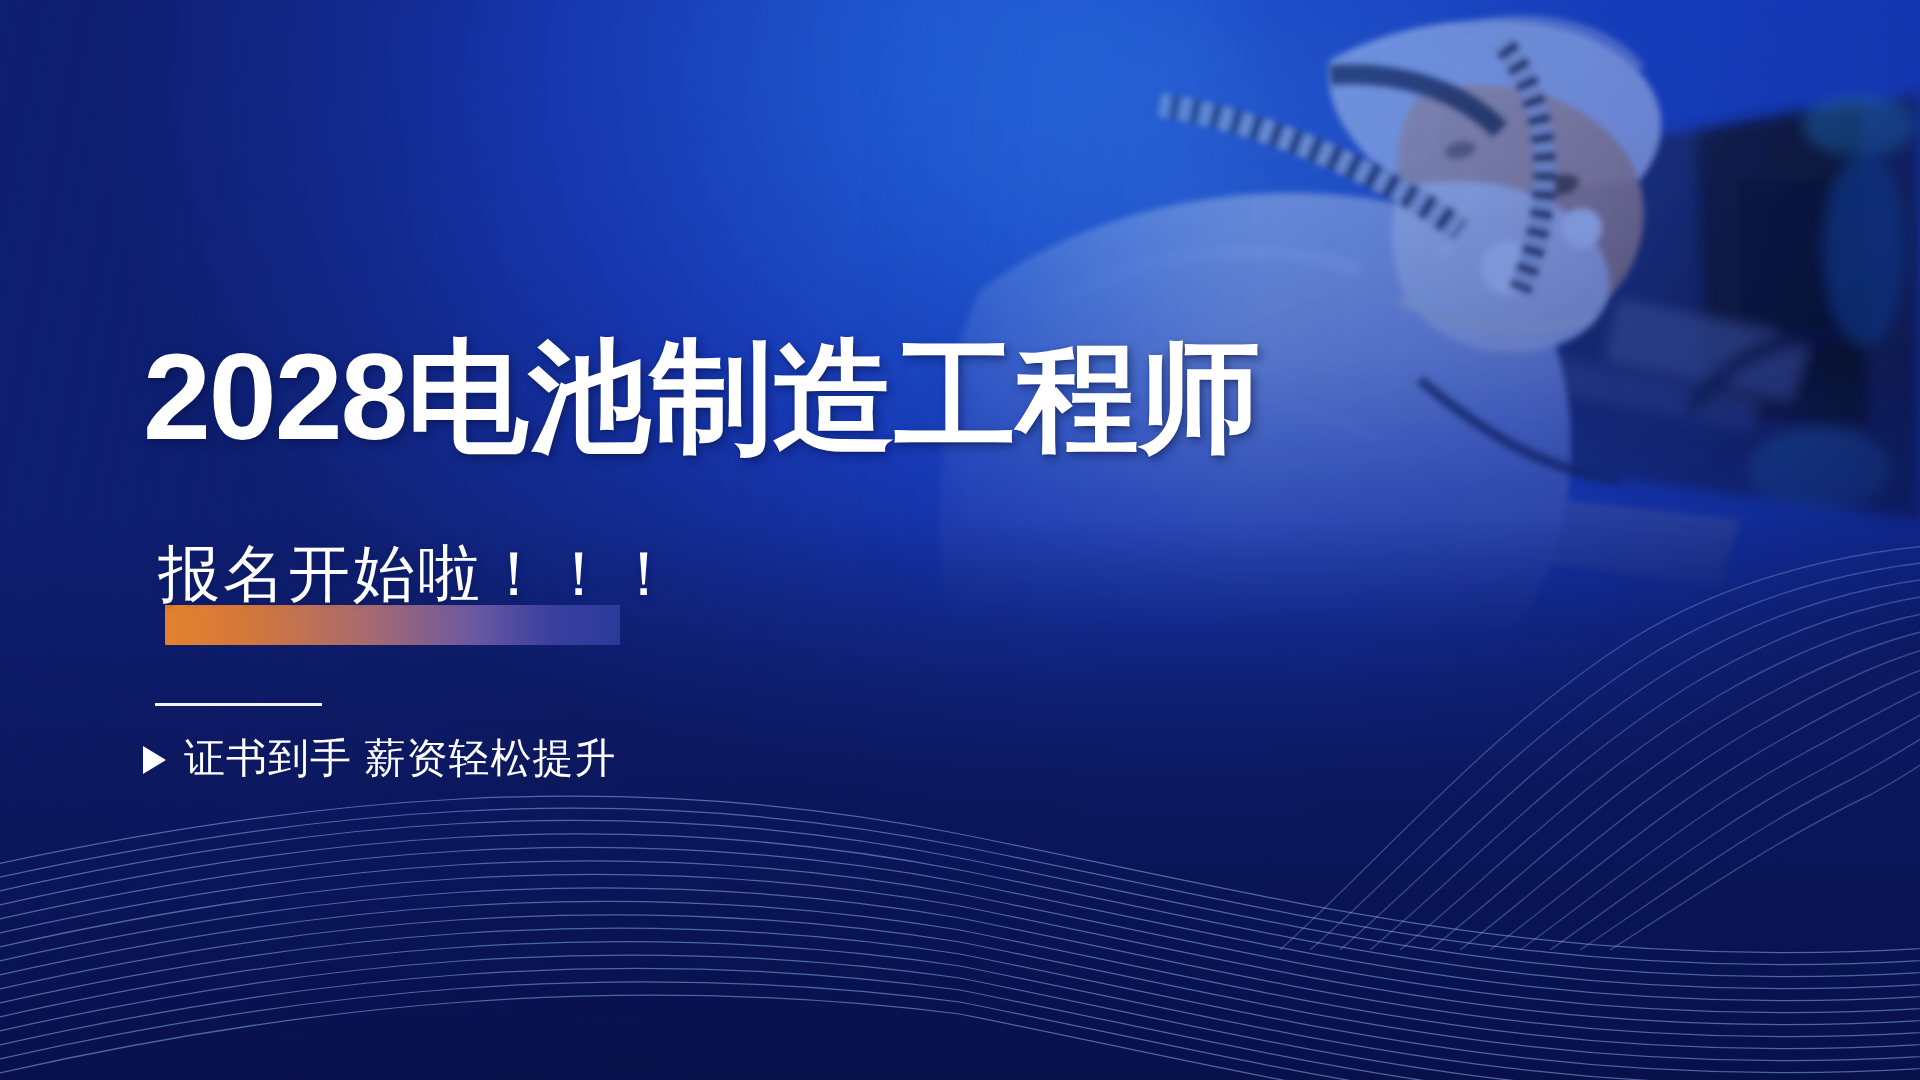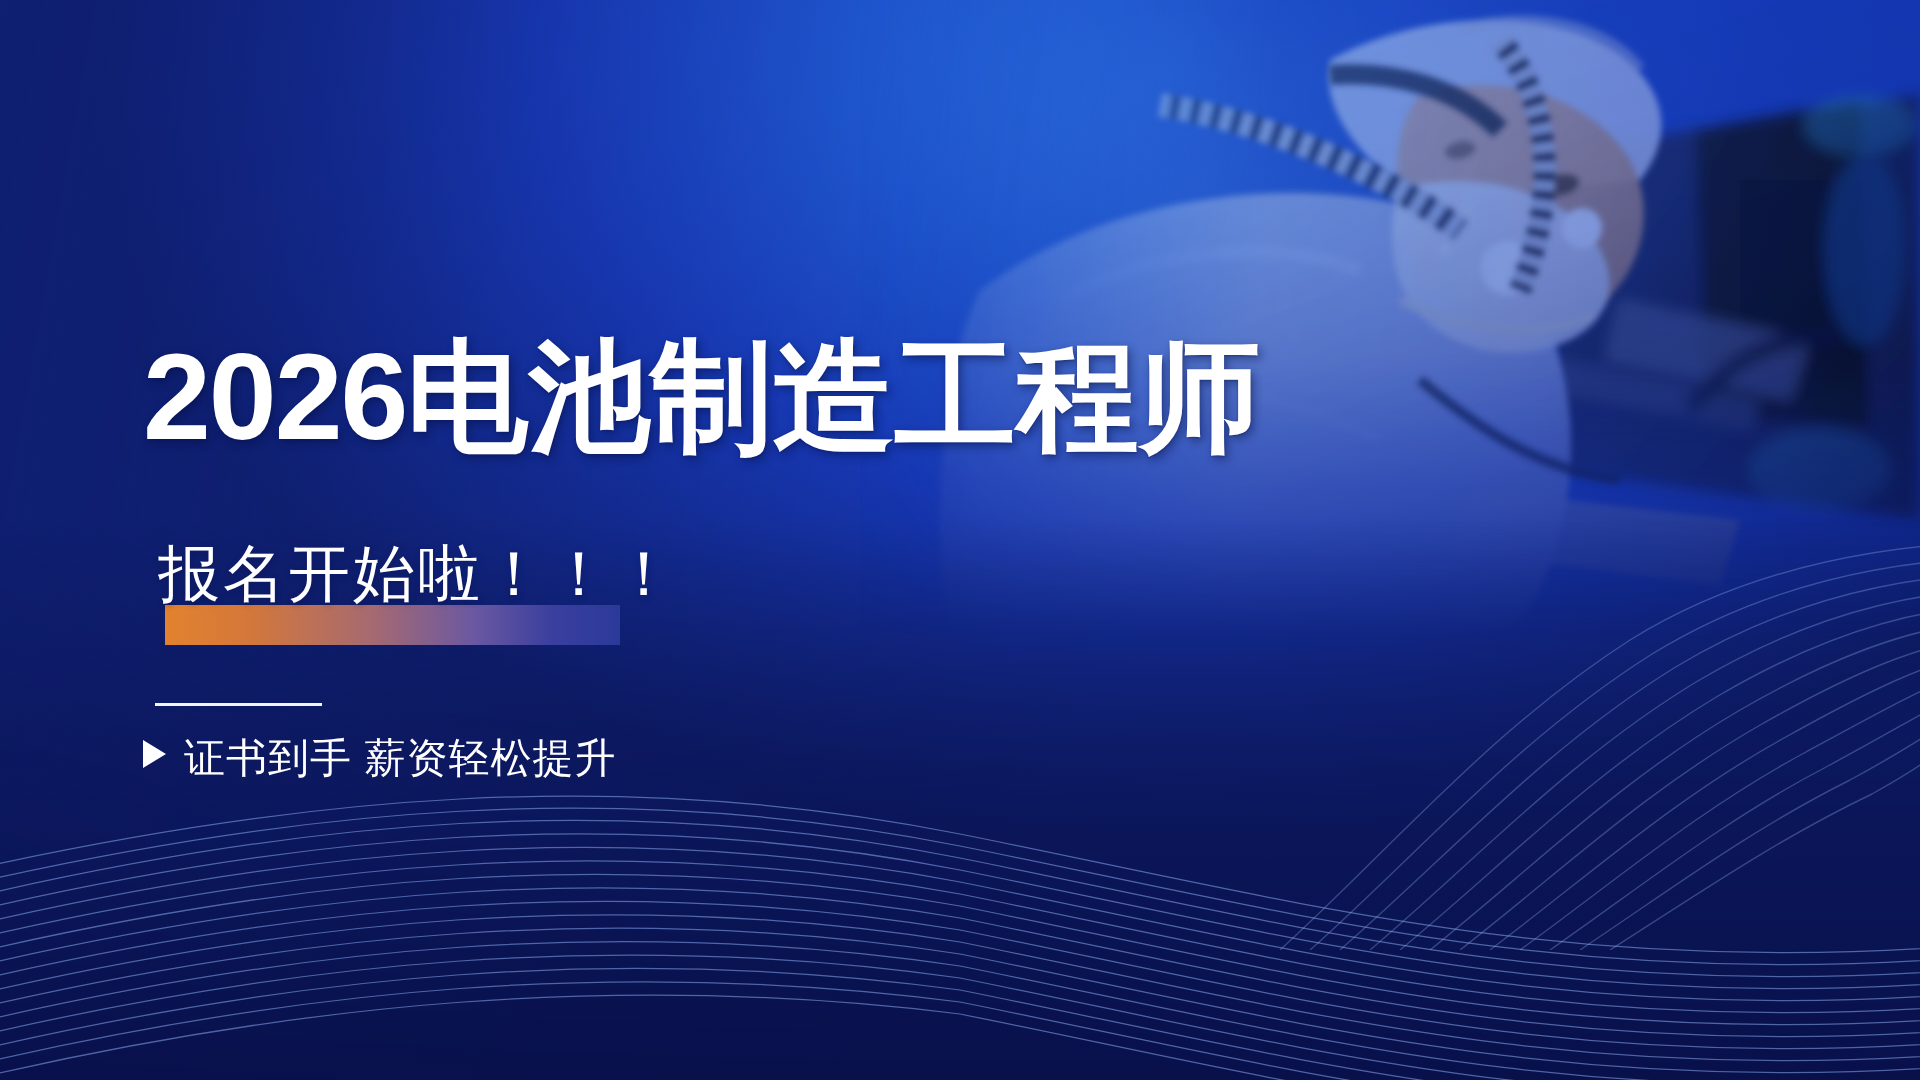--- a/index.html
+++ b/index.html
@@ -147,21 +147,21 @@
     width: 167px;
     height: 3px;
     background: #f2f4ff;
   }
 
   .tagline {
     position: absolute;
     left: 0;
     top: 738px;
     display: flex;
-    align-items: flex-start;
+    align-items: center;
     white-space: nowrap;
   }
   .tri-icon {
     width: 0; height: 0;
     border-left: 23px solid #ffffff;
     border-top: 14px solid transparent;
     border-bottom: 14px solid transparent;
     margin-right: 18px;
     margin-top: 2px;
     flex: 0 0 auto;
@@ -324,21 +324,21 @@
       <path d="M-40 398 C 300 318, 620 288, 960 332 C 1290 398, 1560 474, 1960 444"></path>
       <path d="M-40 412 C 300 332, 620 302, 960 344 C 1290 410, 1560 486, 1960 456"></path>
       <path d="M-40 216 C 300 138, 620 108, 960 176 C 1290 242, 1560 318, 1960 288"></path>
       <path d="M-40 202 C 300 126, 620 96, 960 164 C 1290 230, 1560 306, 1960 276"></path>
     </g>
   </svg>
 
   <div class="content">
 
     <div class="headline">
-      <span class="year">2026</span><span>电池制造工程师</span>
+      <span class="year">2028</span><span>电池制造工程师</span>
     </div>
 
     <div class="subline-wrap">
       <div class="sub-bar"></div>
       <div class="subline">报名开始啦！！！</div>
     </div>
 
     <div class="divider"></div>
 
     <div class="tagline">

